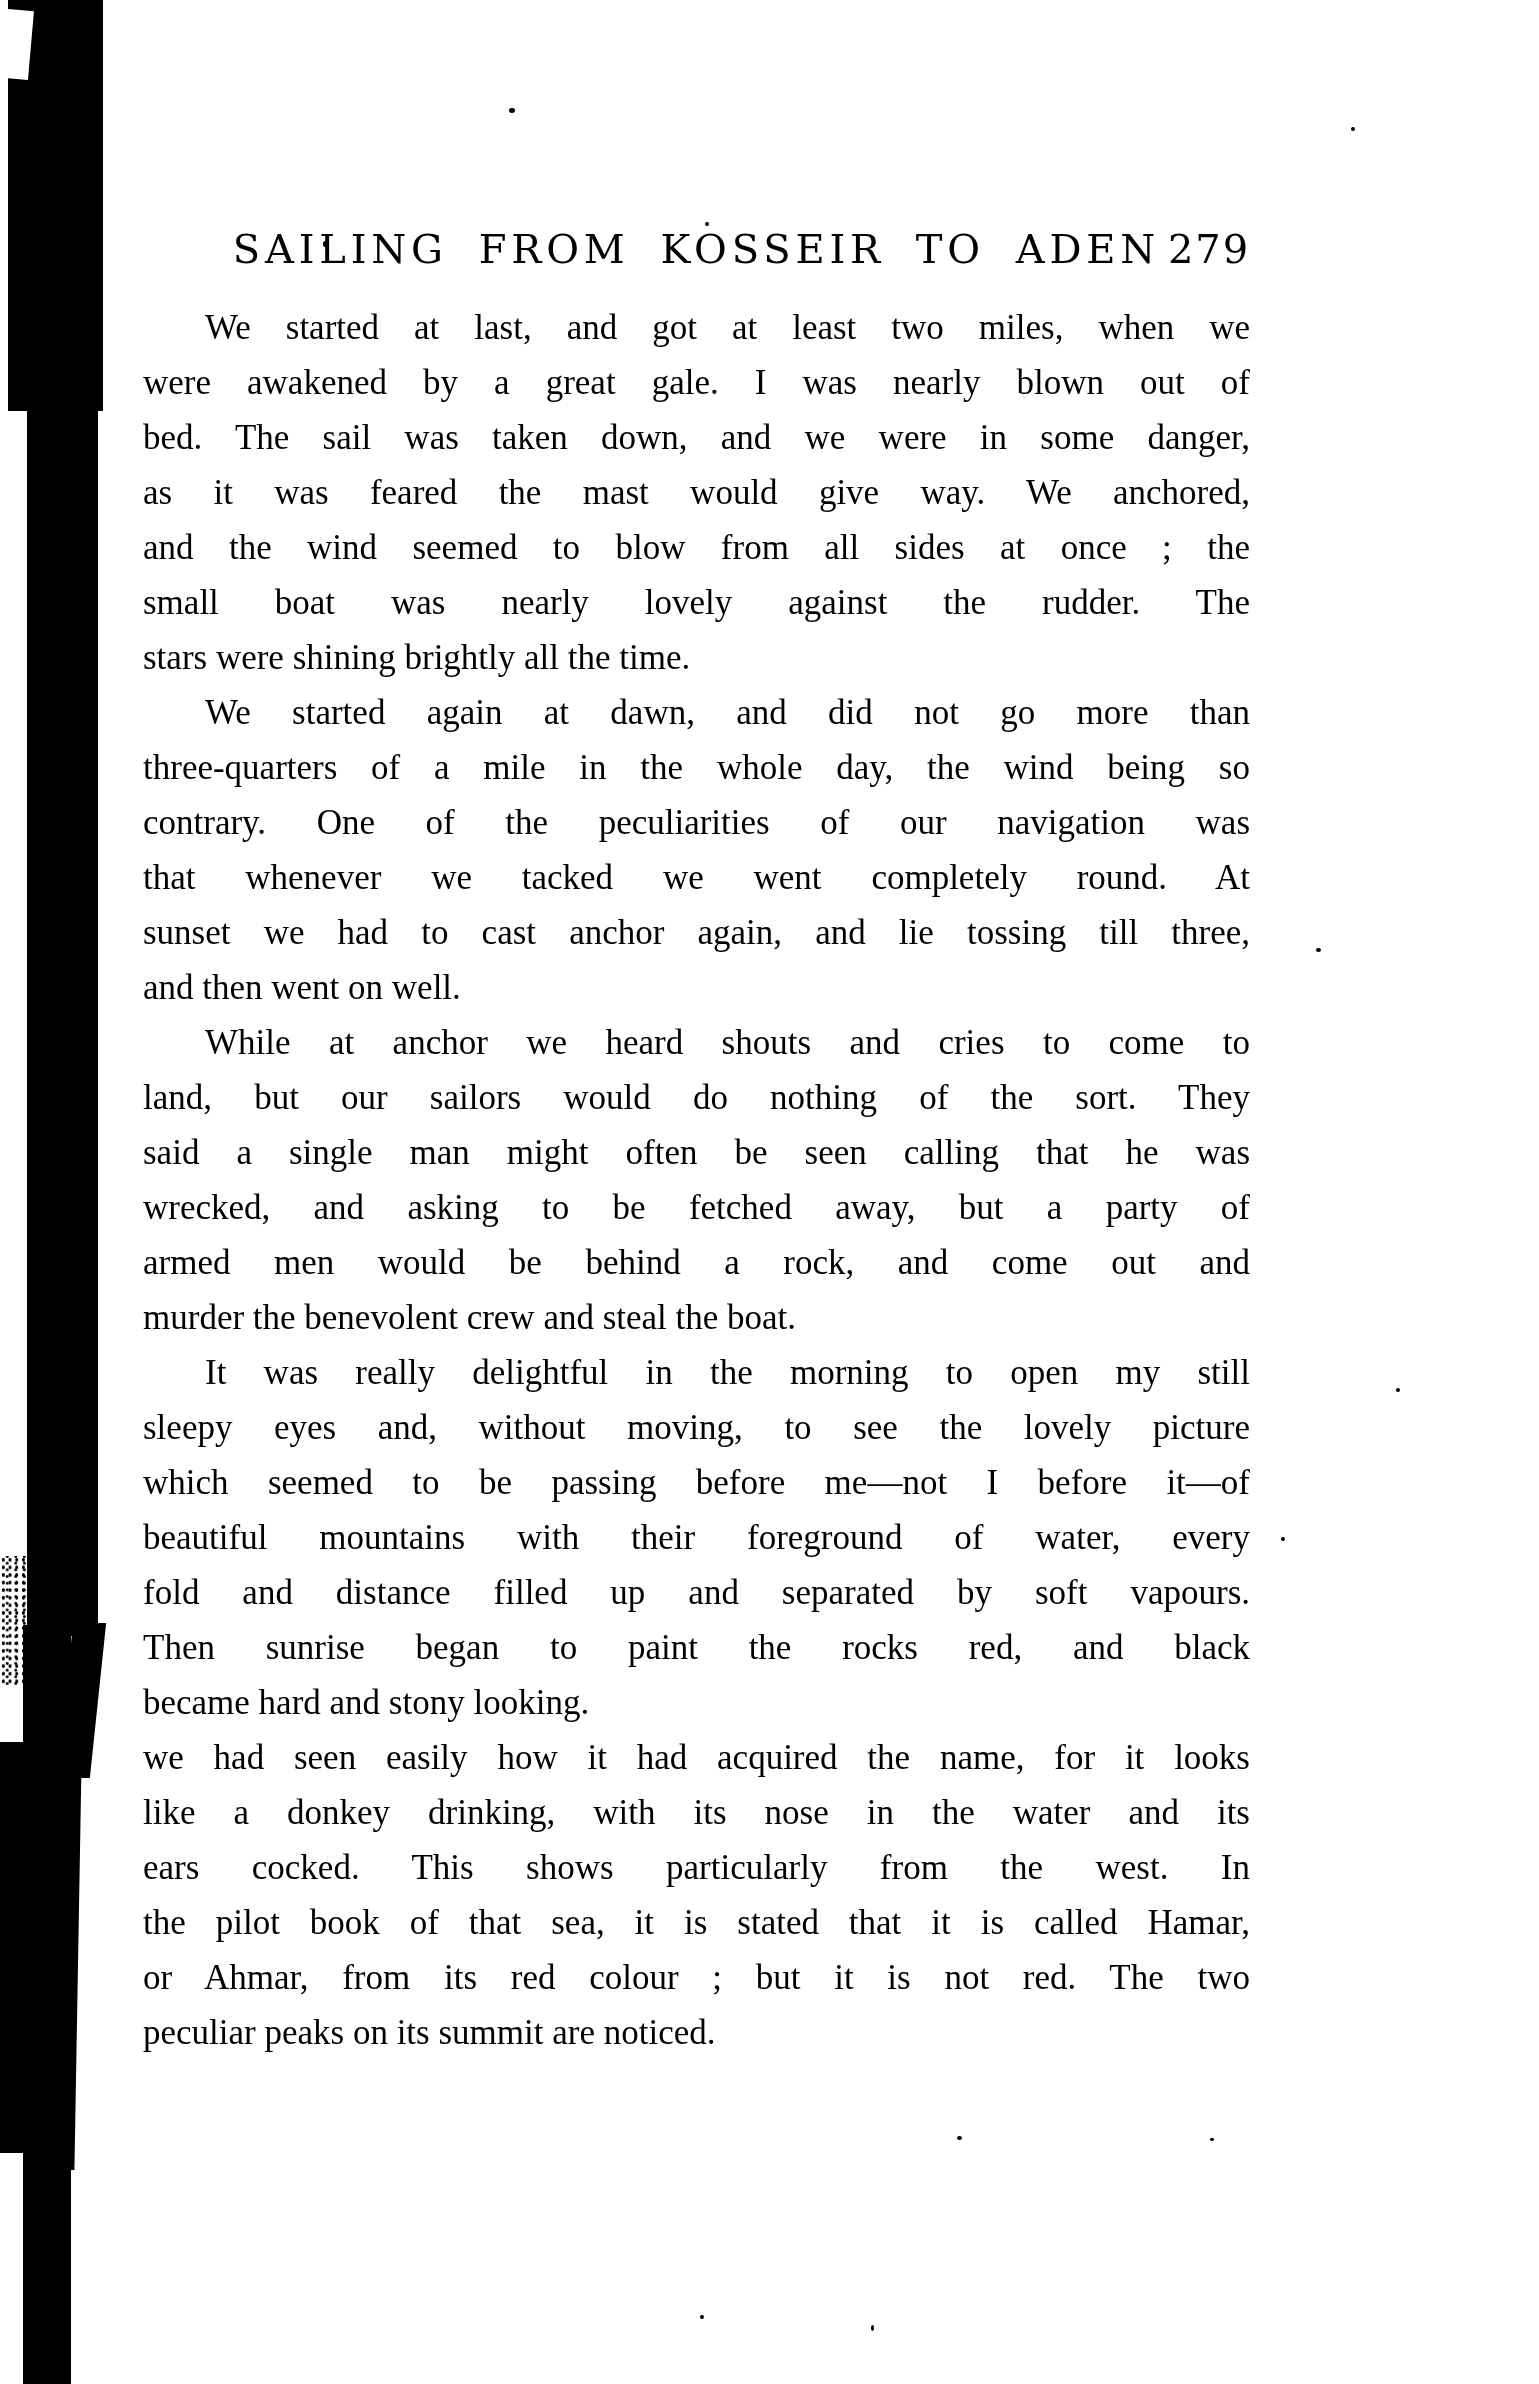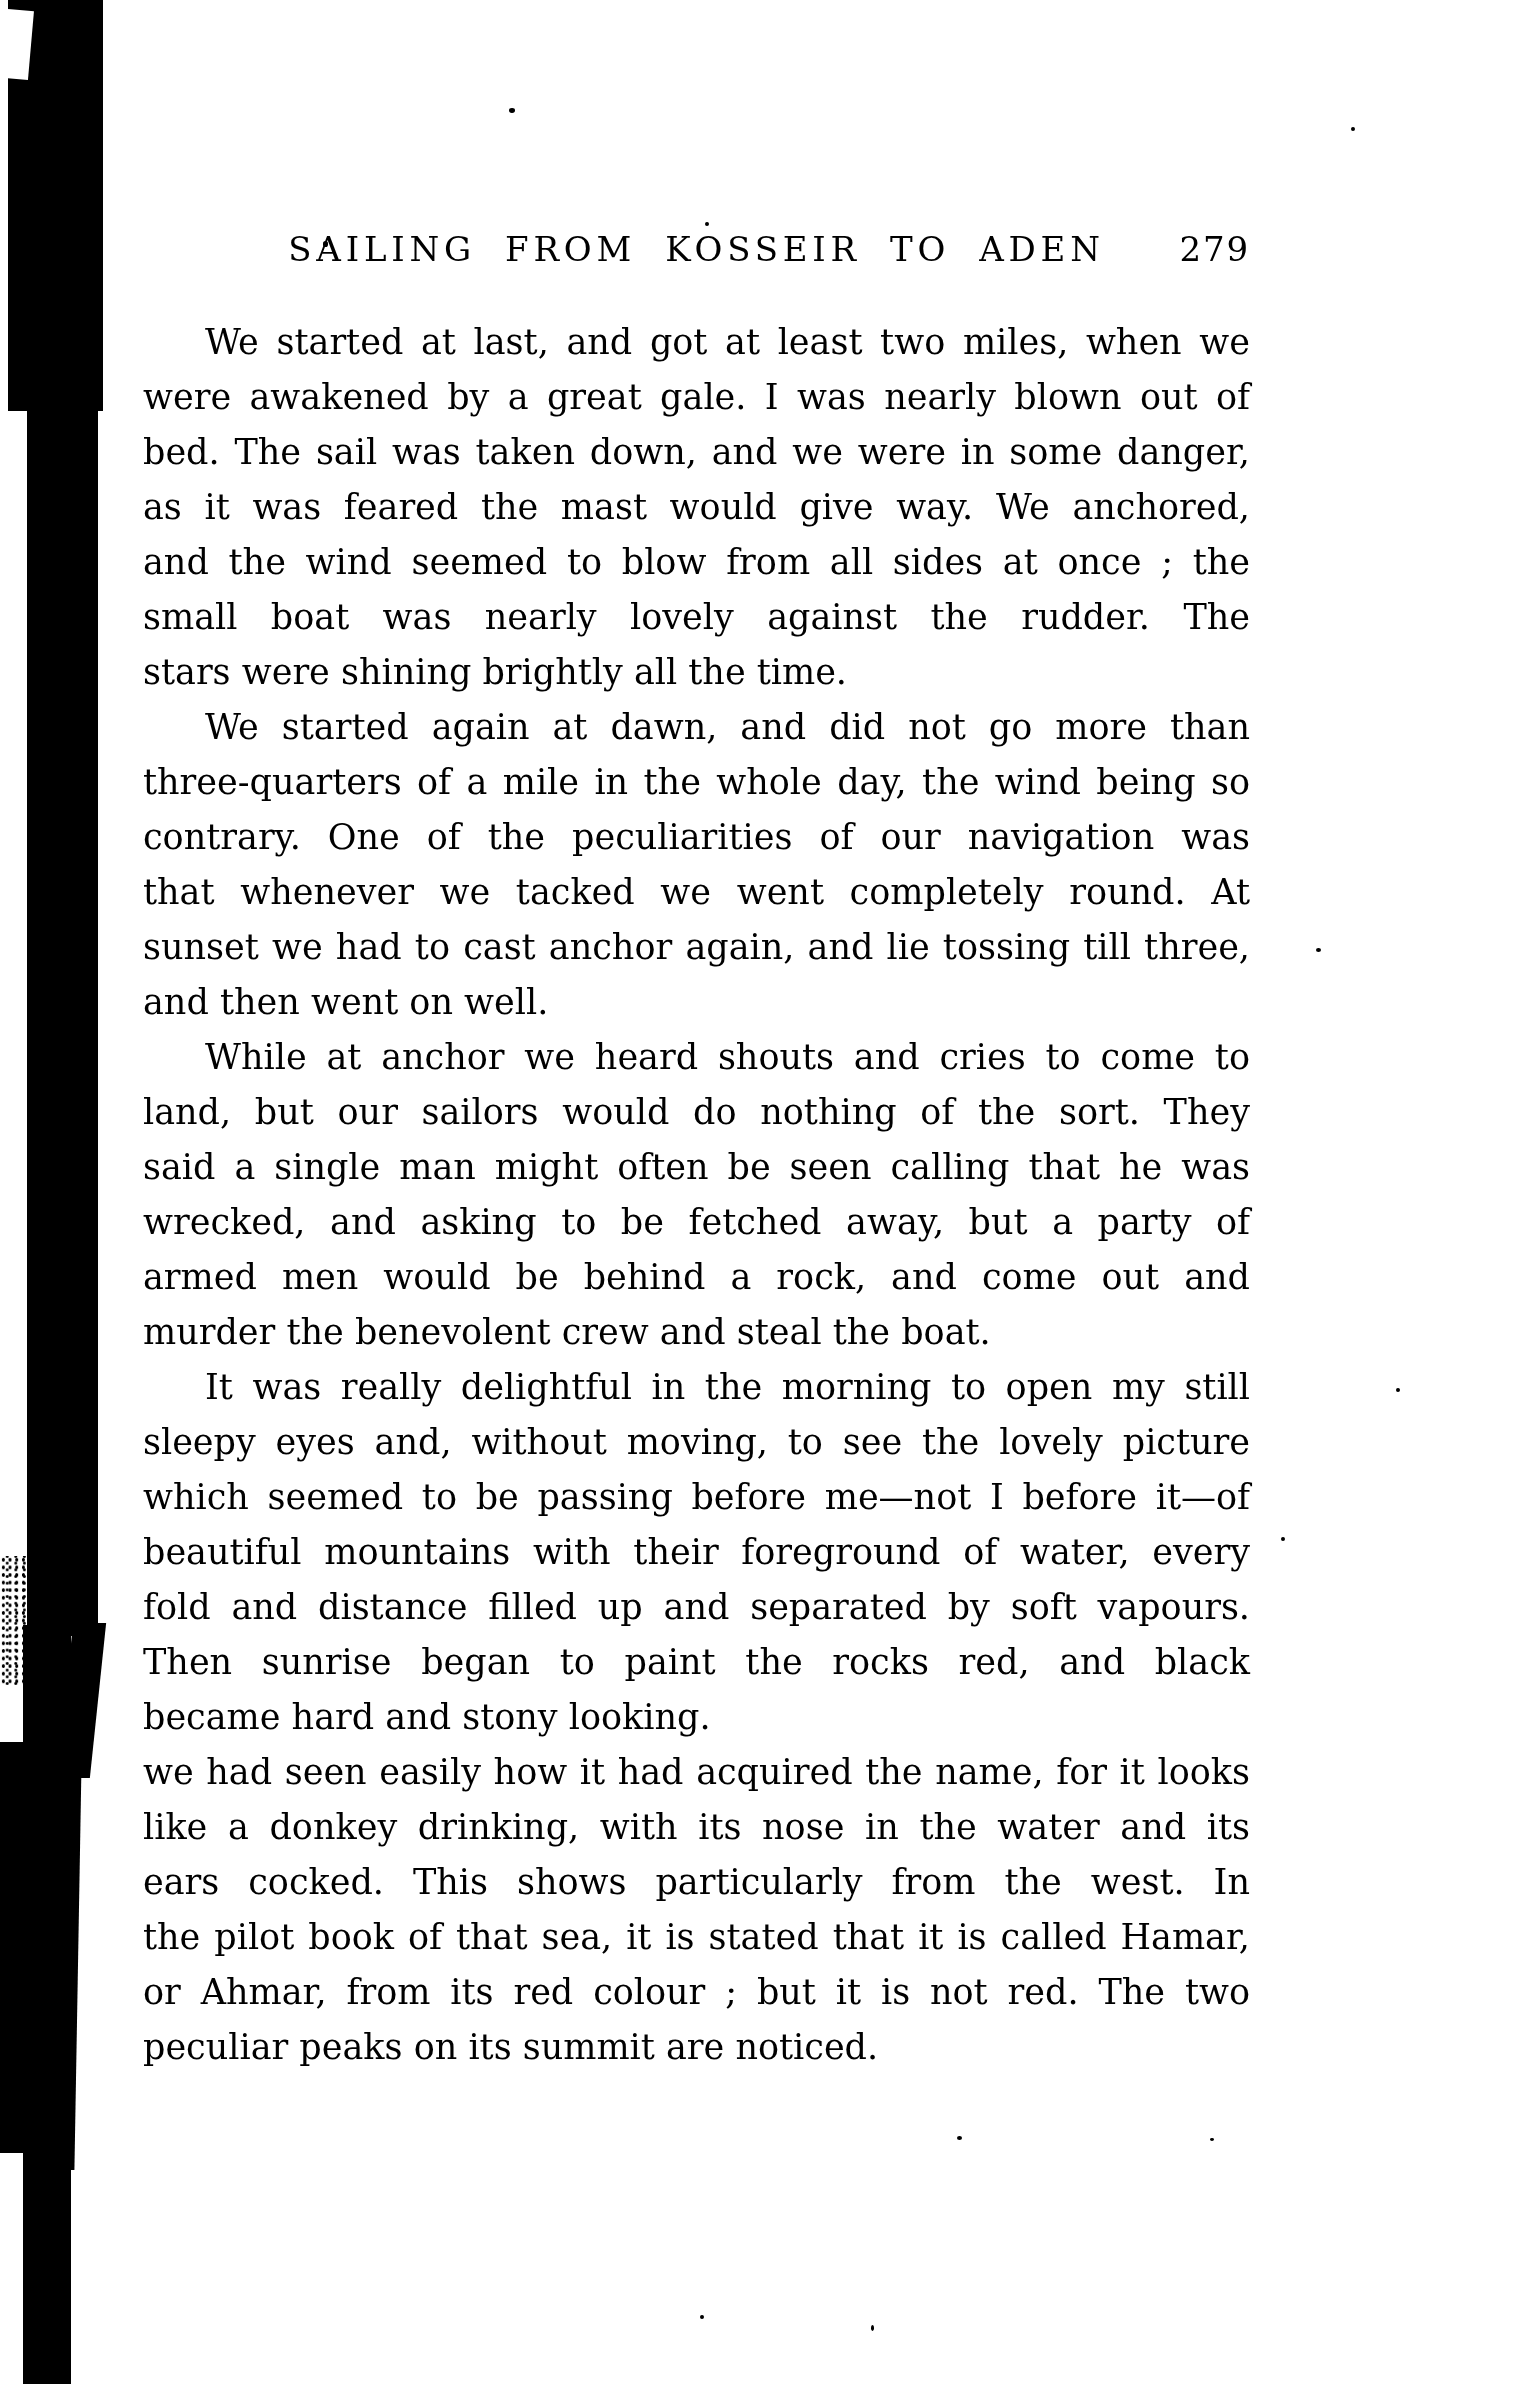--- a/index.html
+++ b/index.html
@@ -45,37 +45,38 @@
     position: absolute;
     left: 143px;
     top: 229px;
     width: 1107px;
   }
   .running-header {
     position: relative;
     height: 40px;
     line-height: 40px;
     text-align: center;
-    font-size: 34px;
+    font-size: 40px;
     letter-spacing: 4.8px;
     word-spacing: 13.4px;
     white-space: nowrap;
   }
   .page-number {
     position: absolute;
     right: 0;
     top: 0;
     letter-spacing: 1.9px;
     word-spacing: normal;
     margin-left: 36px;
   }
   .paragraphs {
-    margin-top: 46px;
+    margin-top: 31px;
     font-size: 35px;
     line-height: 55px;
+    font-family: Liberation Serif, serif;
   }
   .paragraph { margin: 0; }
   .line {
     text-align: justify;
     text-align-last: justify;
   }
   .line.first { text-indent: 62px; }
   .line.last  { text-align-last: left; }
 </style>
 </head>

